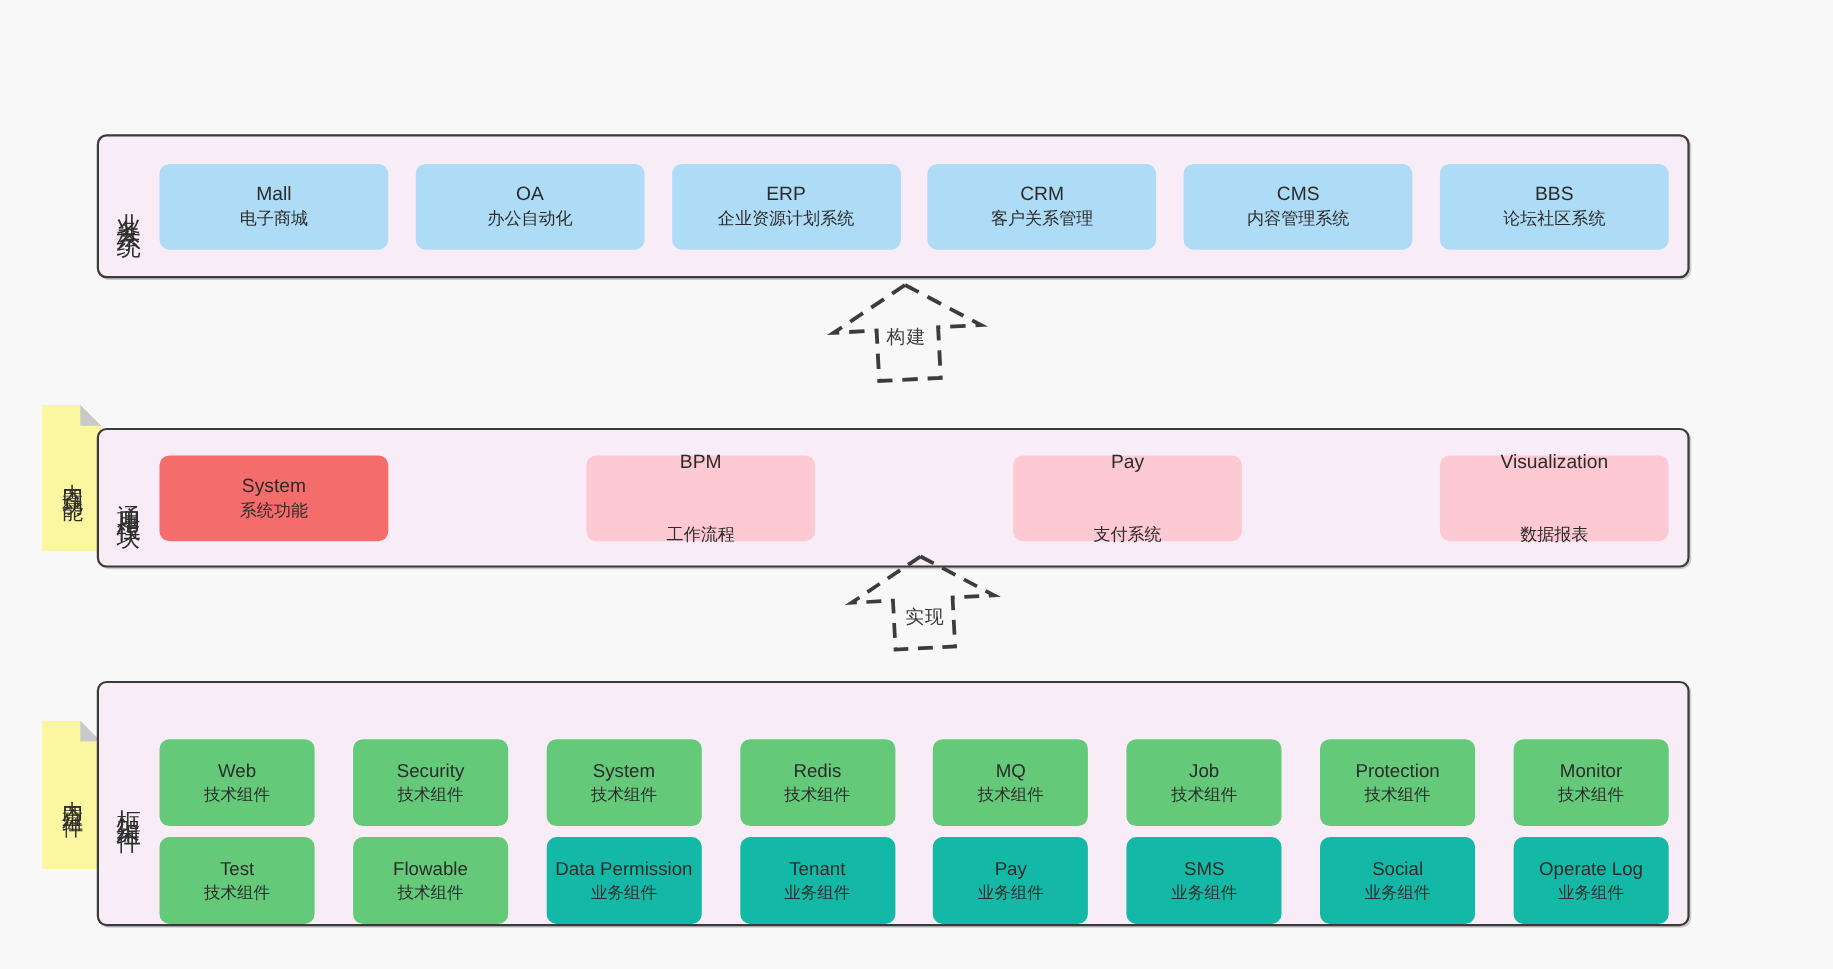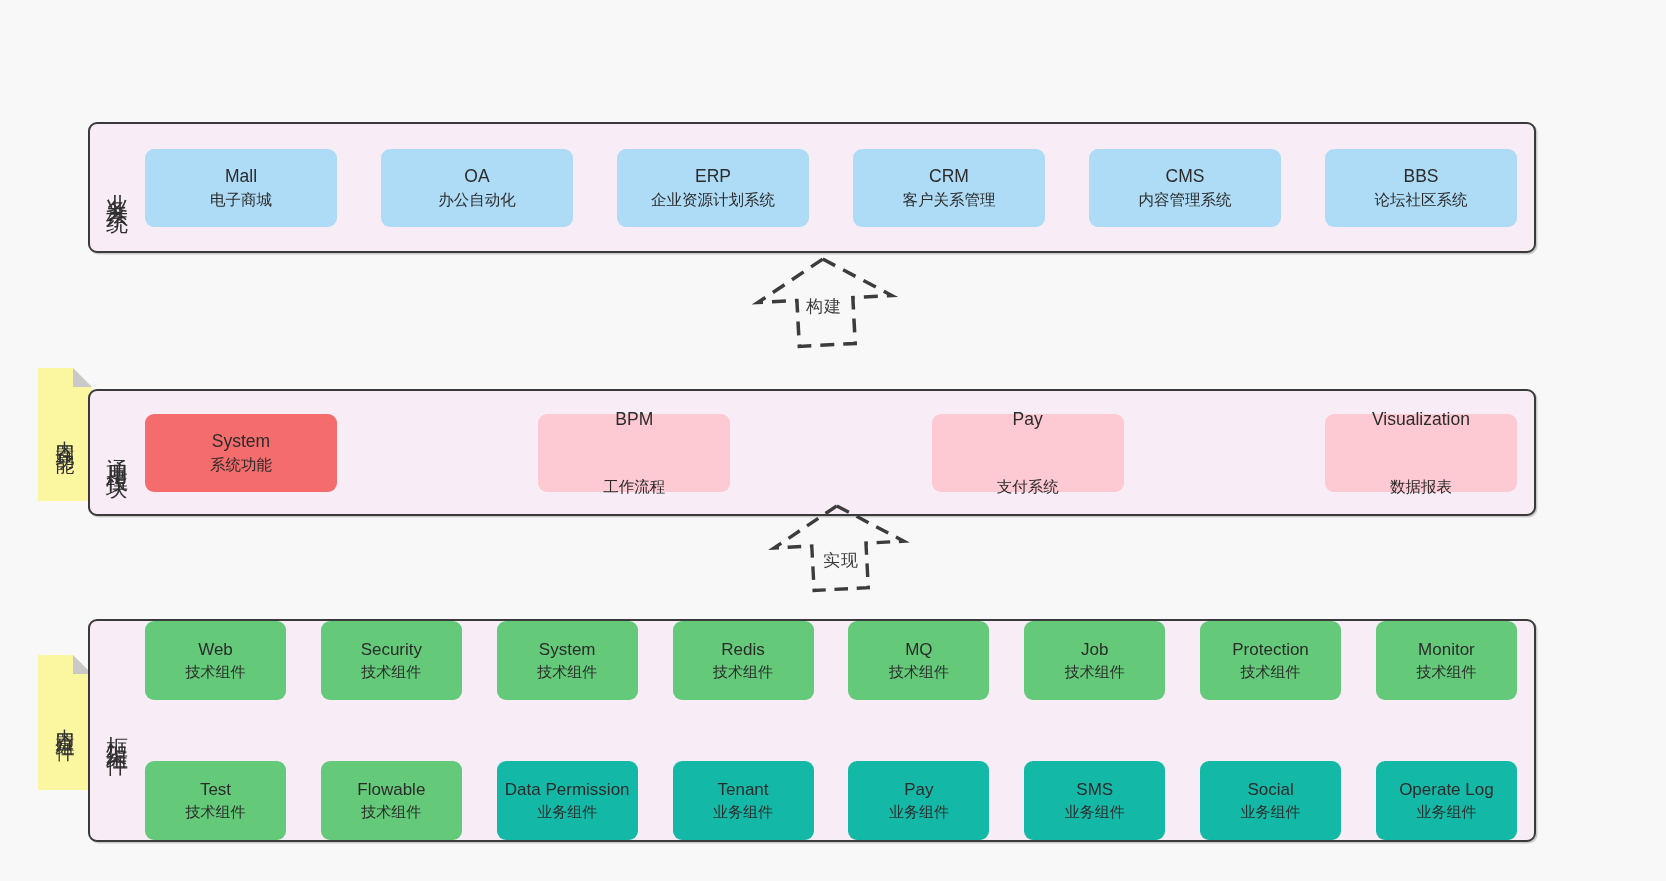--- a/index.html
+++ b/index.html
@@ -24,32 +24,32 @@
     writing-mode:vertical-lr;text-orientation:upright;
     font-size:22px;letter-spacing:6px;color:#2f2f2f;white-space:nowrap;
   }
 
   .boxes{
     position:absolute;left:55px;right:17px;top:0;bottom:0;
     display:flex;align-items:center;justify-content:space-between;
   }
   .rows{
     position:absolute;left:55px;right:17px;top:0;bottom:0;
-    display:flex;flex-direction:column;justify-content:space-between;gap:26px;
+    display:flex;flex-direction:column;justify-content:flex-end;gap:10px;
   }
   .row{display:flex;justify-content:space-between;}
 
   .box{
     border-radius:9px;box-sizing:border-box;padding:4px 8px;
     display:flex;flex-direction:column;align-items:center;justify-content:center;
     text-align:center;color:#2b2b2b;
   }
   .box .en{font-size:17.5px;line-height:1.45;}
   .box .zh{font-size:15.5px;line-height:1.45;}
-  .w190{width:192px;height:78px;}
+  .w190{width:208px;height:78px;}
   .w141{width:141px;height:79px;}
   .w141 .en{font-size:17px;line-height:1.3;}
   .w141 .zh{font-size:15px;line-height:1.45;}
   .blue{background:#aedcf6;}
   .red{background:#f56c6c;}
   .pink{background:#fdc9d3;gap:44px;}
   .gdark{background:#64c979;}
   .glight{background:#14b8a6;}
 
   

